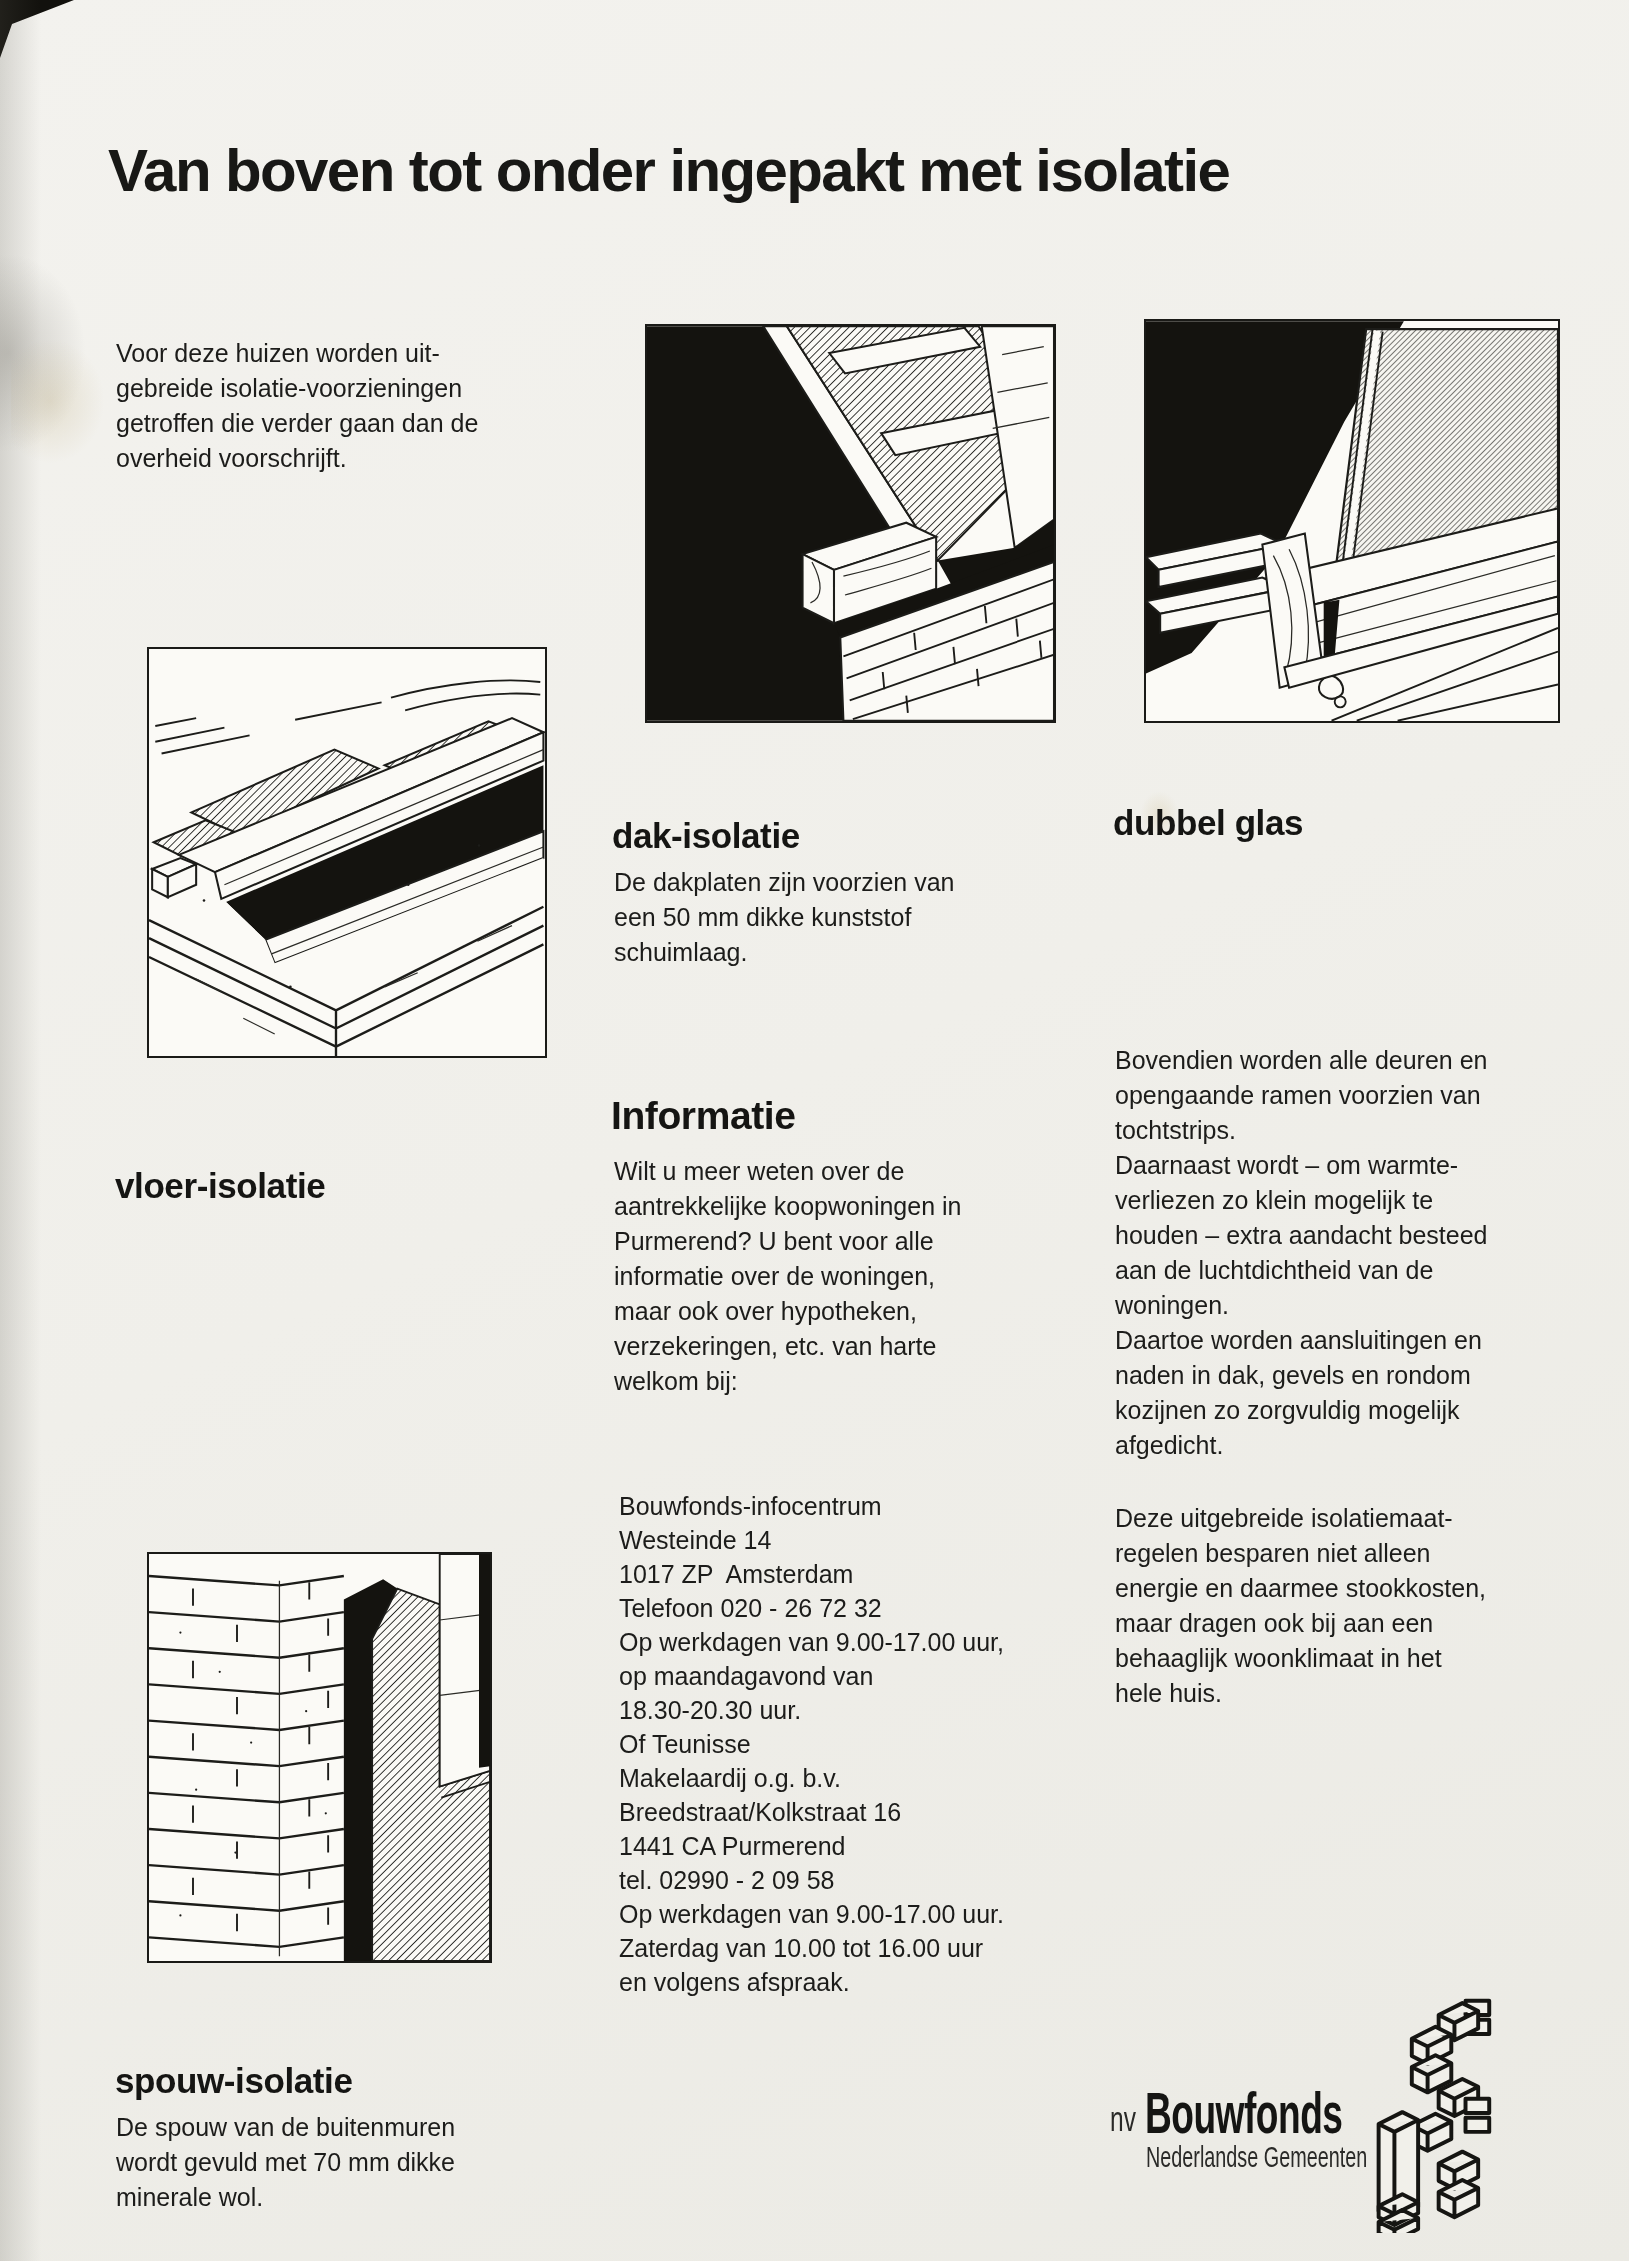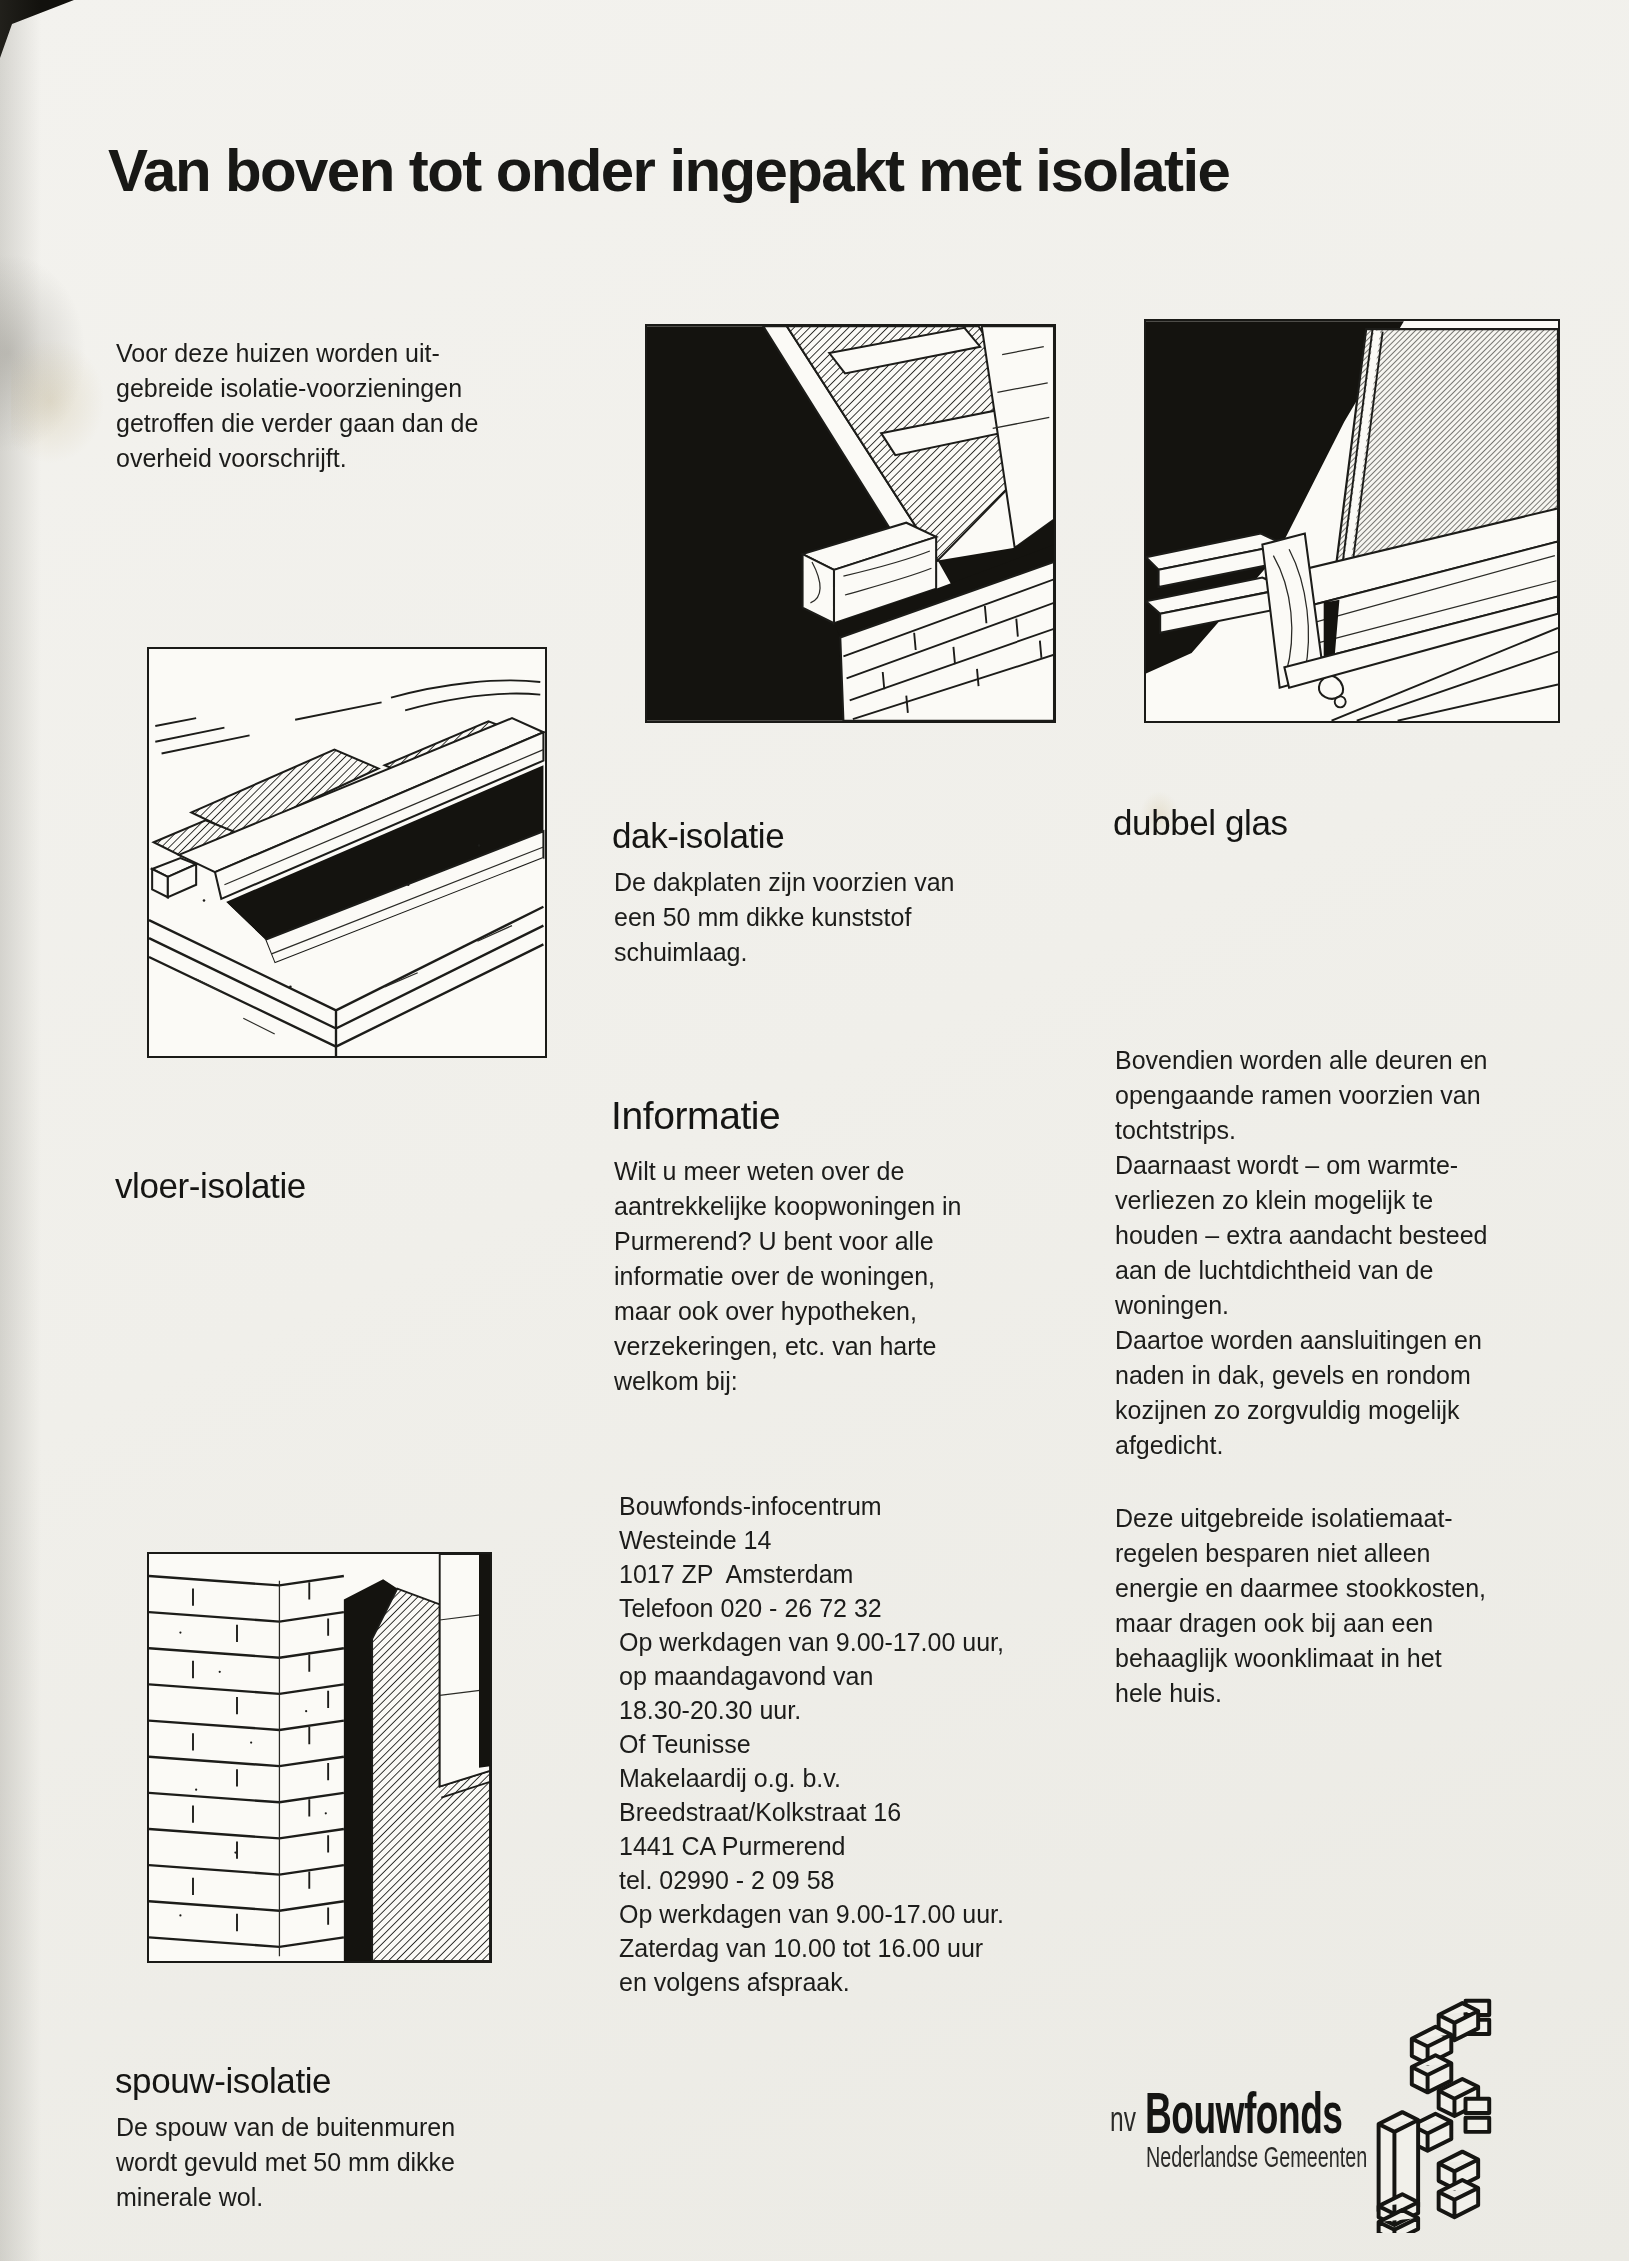--- a/index.html
+++ b/index.html
@@ -13,21 +13,21 @@
         background:linear-gradient(to right,rgba(95,93,84,.20),rgba(95,93,84,0));}
   .smudge{position:absolute;left:-27px;top:247px;width:118px;height:212px;
         background:radial-gradient(ellipse at 30% 50%,rgba(118,115,106,.32),rgba(118,115,106,0) 66%);}
   .stain{position:absolute;left:11px;top:338px;width:94px;height:126px;
         background:radial-gradient(ellipse at 42% 50%,rgba(186,168,118,.26),rgba(186,168,118,0) 70%);}
   .stain2{position:absolute;left:1140px;top:791px;width:39px;height:47px;
         background:radial-gradient(ellipse,rgba(196,176,120,.22),rgba(196,176,120,0) 70%);}
 
   .abs{position:absolute;}
   .h1{font-size:60px;font-weight:bold;letter-spacing:-1.6px;color:#181816;white-space:nowrap;}
-  .h2{font-size:35px;font-weight:normal;letter-spacing:-0.4px;color:#151513;white-space:nowrap;}
+  .h2{font-size:35px;font-weight:bold;letter-spacing:-0.4px;color:#151513;white-space:nowrap;}
   .h2-big{font-size:39px;}
   .body{font-size:25px;line-height:35px;white-space:pre-wrap;}
   .addr{line-height:34px;}
 
   #title{left:108px;top:96px;}
   #intro{left:116px;top:311px;width:400px;}
 
   .fig{position:absolute;background:#fbfaf6;border:2.4px solid #1a1a17;box-sizing:border-box;}
   #fig-dak{left:605px;top:311px;width:411px;height:399px;}
   #fig-glas{left:1104px;top:306px;width:416px;height:404px;}
@@ -239,21 +239,21 @@
 Makelaardij o.g. b.v.
 Breedstraat/Kolkstraat 16
 1441 CA Purmerend
 tel. 02990 - 2 09 58
 Op werkdagen van 9.00-17.00 uur.
 Zaterdag van 10.00 tot 16.00 uur
 en volgens afspraak.</p>
 
   <h2 class="abs h2" id="spouw-h">spouw-isolatie</h2>
   <p class="abs body" id="spouw-b">De spouw van de buitenmuren
-wordt gevuld met 50 mm dikke
+wordt gevuld met 70 mm dikke
 minerale wol.</p>
 
   <span class="abs nv">nv</span>
   <span class="abs brand">Bouwfonds</span>
   <span class="abs brand-sub">Nederlandse Gemeenten</span>
 
   <div class="abs" id="logo-mark" aria-label="bouwfonds-interlocking-blocks-logo">
     <svg viewBox="0 0 160 300">
       <g stroke="#151512" stroke-width="5" fill="#f1f0ea" stroke-linejoin="round">
         <rect x="118" y="6" width="30" height="18"></rect>

